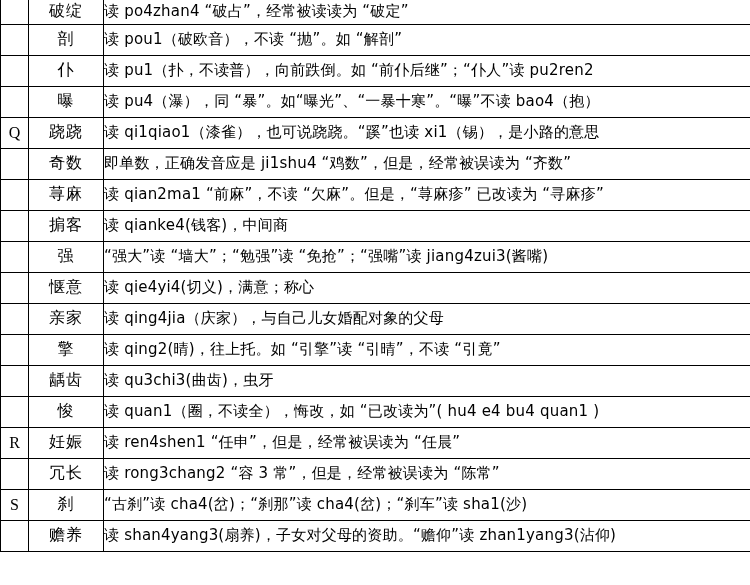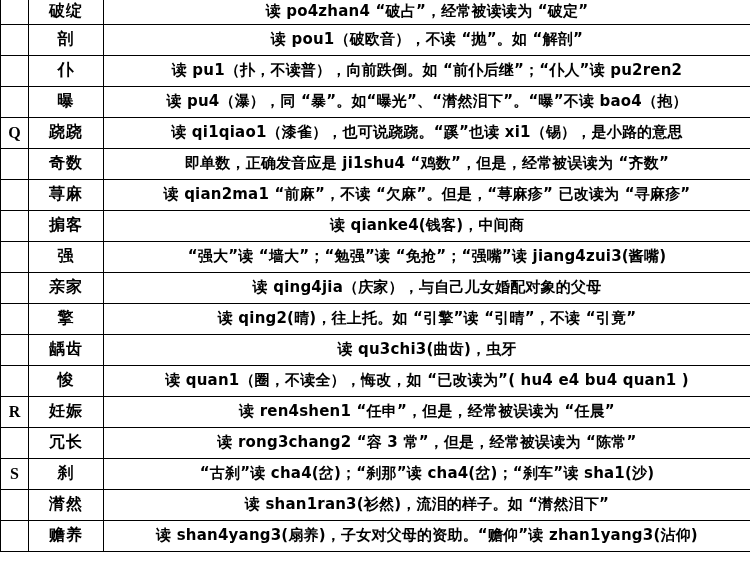--- a/index.html
+++ b/index.html
@@ -23,40 +23,39 @@
     border-collapse: collapse;
     width: 750px;
     table-layout: fixed;
   }
   table.pron-table td {
     border: 1px solid #000000;
     padding: 0;
     vertical-align: middle;
     height: 31px;
     box-sizing: border-box;
-    font-weight: bold;
   }
   col.col-letter { width: 28px; }
   col.col-word   { width: 75px; }
   col.col-desc   { width: 647px; }
 
   td.letter-cell {
     text-align: center;
     font-family: "Liberation Serif", serif;
     font-size: 16px;
     font-weight: normal;
   }
   td.word-cell {
     text-align: center;
     font-family: "DejaVu Sans", sans-serif;
     font-size: 16px;
     letter-spacing: 1px;
   }
   td.desc-cell {
-    text-align: center;
+    text-align: left;
     padding-left: 14px;
     font-family: "DejaVu Sans", sans-serif;
     font-size: 15px;
     white-space: nowrap;
     letter-spacing: 0.2px;
   }
   
   tr.clipped td {
     height: 24px;
     border-top: none;
@@ -84,21 +83,21 @@
         <td class="desc-cell">读 pou1（破欧音），不读 “抛”。如 “解剖”</td>
       </tr>
       <tr>
         <td class="letter-cell"></td>
         <td class="word-cell">仆</td>
         <td class="desc-cell">读 pu1（扑，不读普），向前跌倒。如 “前仆后继”；“仆人”读 pu2ren2</td>
       </tr>
       <tr>
         <td class="letter-cell"></td>
         <td class="word-cell">曝</td>
-        <td class="desc-cell">读 pu4（瀑），同 “暴”。如“曝光”、“潸然泪下”。“曝”不读 bao4（抱）</td>
+        <td class="desc-cell">读 pu4（瀑），同 “暴”。如“曝光”、“一暴十寒”。“曝”不读 bao4（抱）</td>
       </tr>
       <tr>
         <td class="letter-cell">Q</td>
         <td class="word-cell">跷跷</td>
         <td class="desc-cell">读 qi1qiao1（漆雀），也可说跷跷。“蹊”也读 xi1（锡），是小路的意思</td>
       </tr>
       <tr>
         <td class="letter-cell"></td>
         <td class="word-cell">奇数</td>
         <td class="desc-cell">即单数，正确发音应是 ji1shu4 “鸡数”，但是，经常被误读为 “齐数”</td>
@@ -110,20 +109,25 @@
       </tr>
       <tr>
         <td class="letter-cell"></td>
         <td class="word-cell">掮客</td>
         <td class="desc-cell">读 qianke4(钱客)，中间商</td>
       </tr>
       <tr>
         <td class="letter-cell"></td>
         <td class="word-cell">强</td>
         <td class="desc-cell">“强大”读 “墙大”；“勉强”读 “免抢”；“强嘴”读 jiang4zui3(酱嘴)</td>
+      </tr>
+      <tr>
+        <td class="letter-cell"></td>
+        <td class="word-cell">惬意</td>
+        <td class="desc-cell">读 qie4yi4(切义)，满意；称心</td>
       </tr>
       <tr>
         <td class="letter-cell"></td>
         <td class="word-cell">亲家</td>
         <td class="desc-cell">读 qing4jia（庆家），与自己儿女婚配对象的父母</td>
       </tr>
       <tr>
         <td class="letter-cell"></td>
         <td class="word-cell">擎</td>
         <td class="desc-cell">读 qing2(晴)，往上托。如 “引擎”读 “引晴”，不读 “引竟”</td>
@@ -148,24 +152,19 @@
         <td class="word-cell">冗长</td>
         <td class="desc-cell">读 rong3chang2 “容 3 常”，但是，经常被误读为 “陈常”</td>
       </tr>
       <tr>
         <td class="letter-cell">S</td>
         <td class="word-cell">刹</td>
         <td class="desc-cell">“古刹”读 cha4(岔)；“刹那”读 cha4(岔)；“刹车”读 sha1(沙)</td>
       </tr>
       <tr>
         <td class="letter-cell"></td>
-        <td class="word-cell">潸然</td>
-        <td class="desc-cell">读 shan1ran3(衫然)，流泪的样子。如 “潸然泪下”</td>
-      </tr>
-      <tr>
-        <td class="letter-cell"></td>
         <td class="word-cell">赡养</td>
         <td class="desc-cell">读 shan4yang3(扇养)，子女对父母的资助。“赡仰”读 zhan1yang3(沾仰)</td>
       </tr>
 
     </tbody>
   </table>
 </div>
 
 </body></html>

